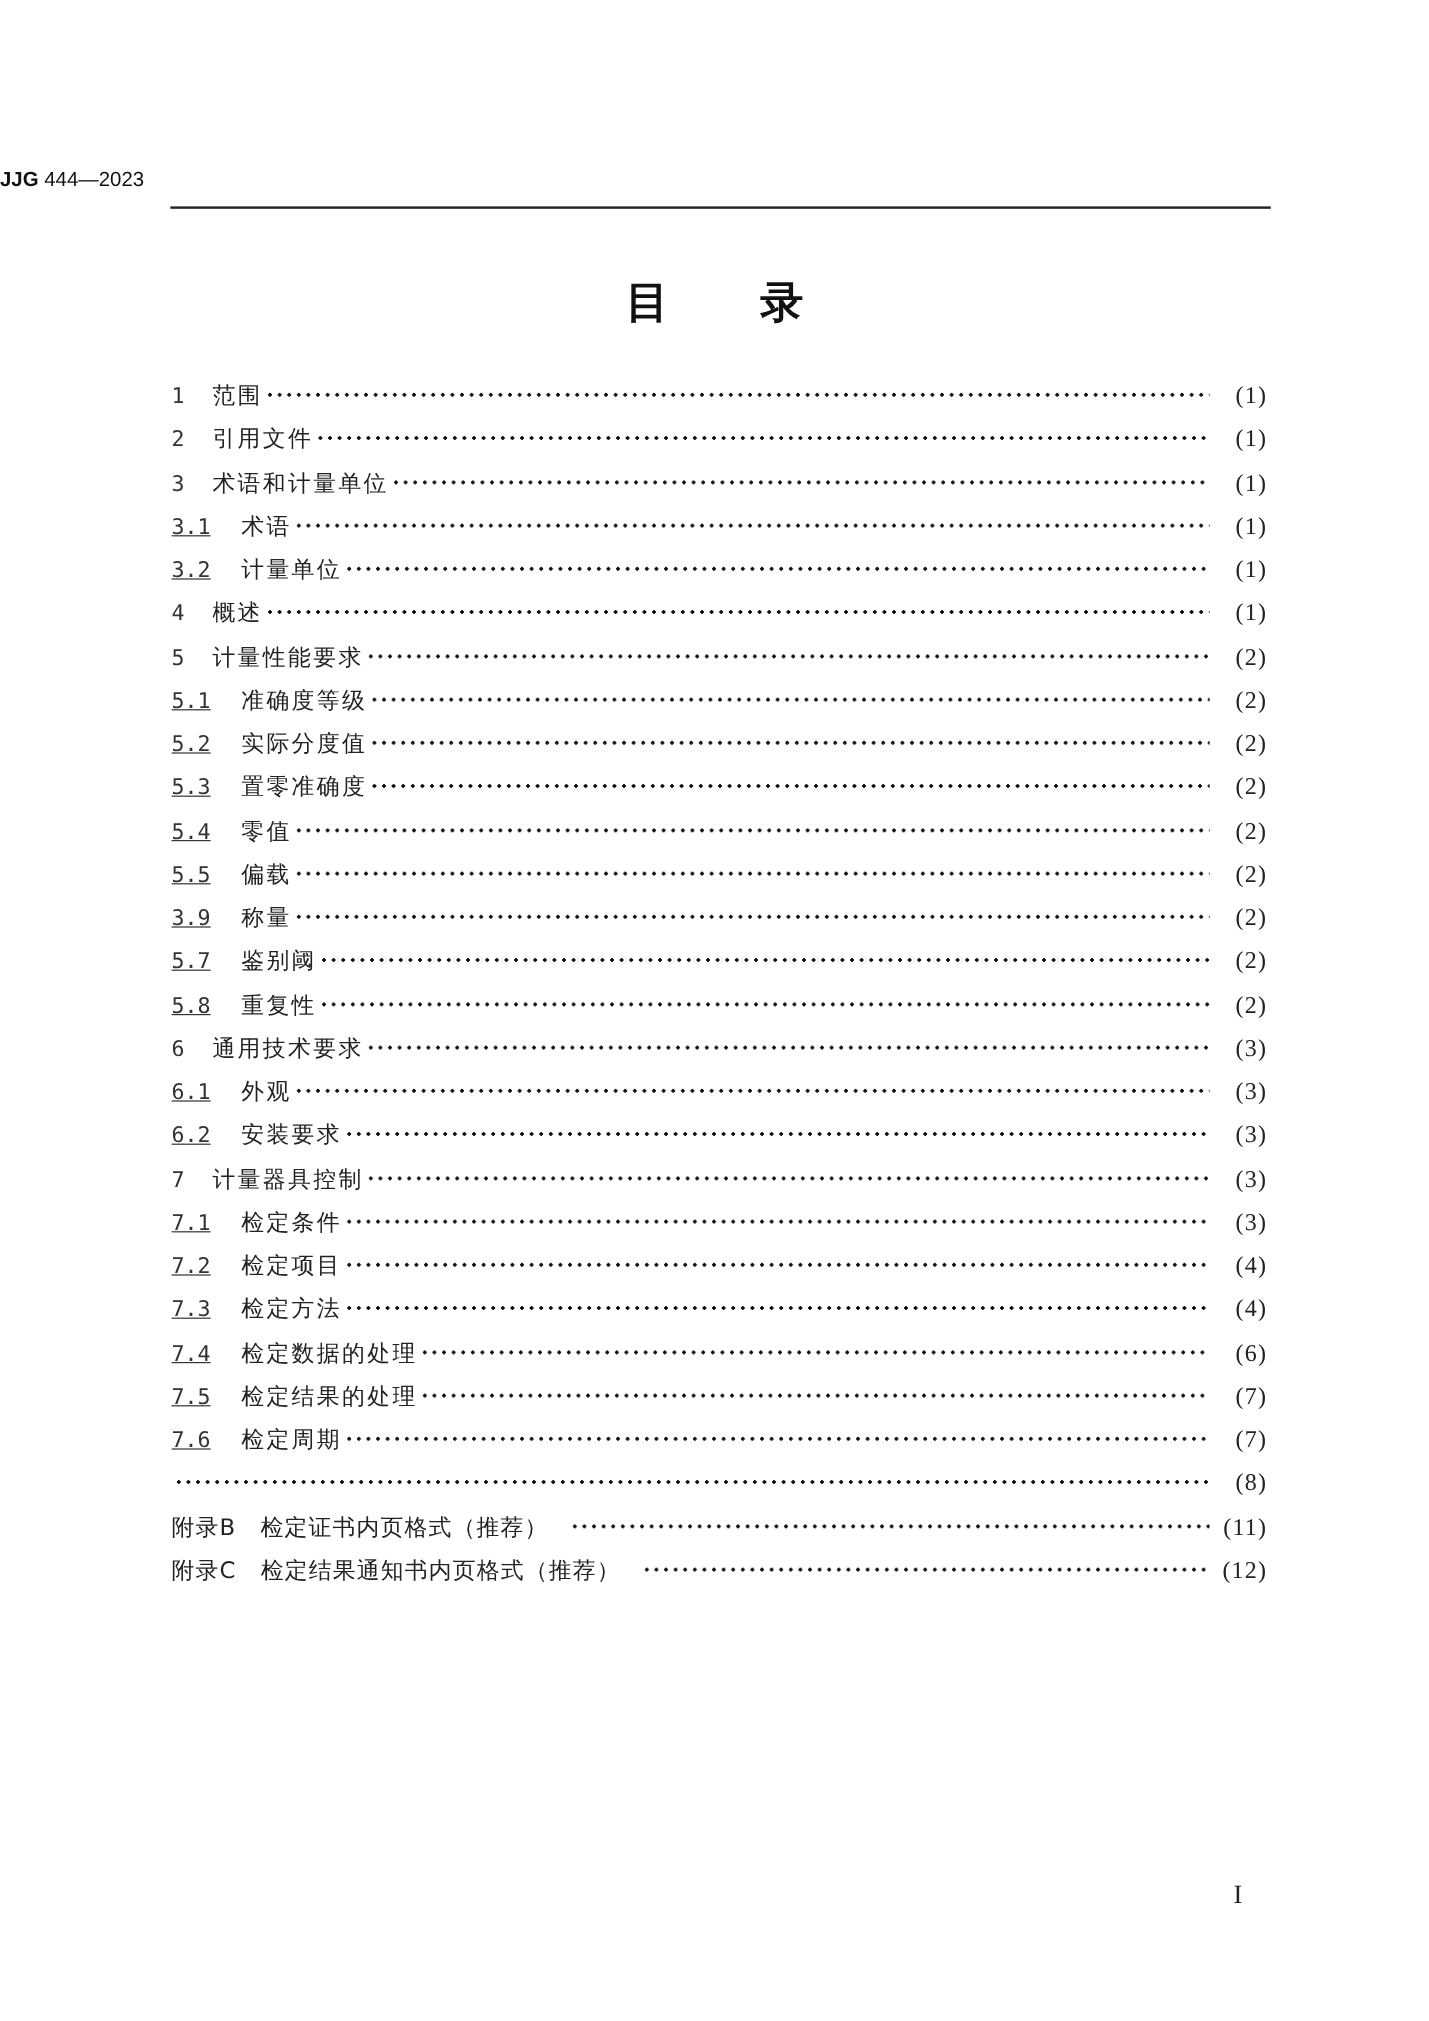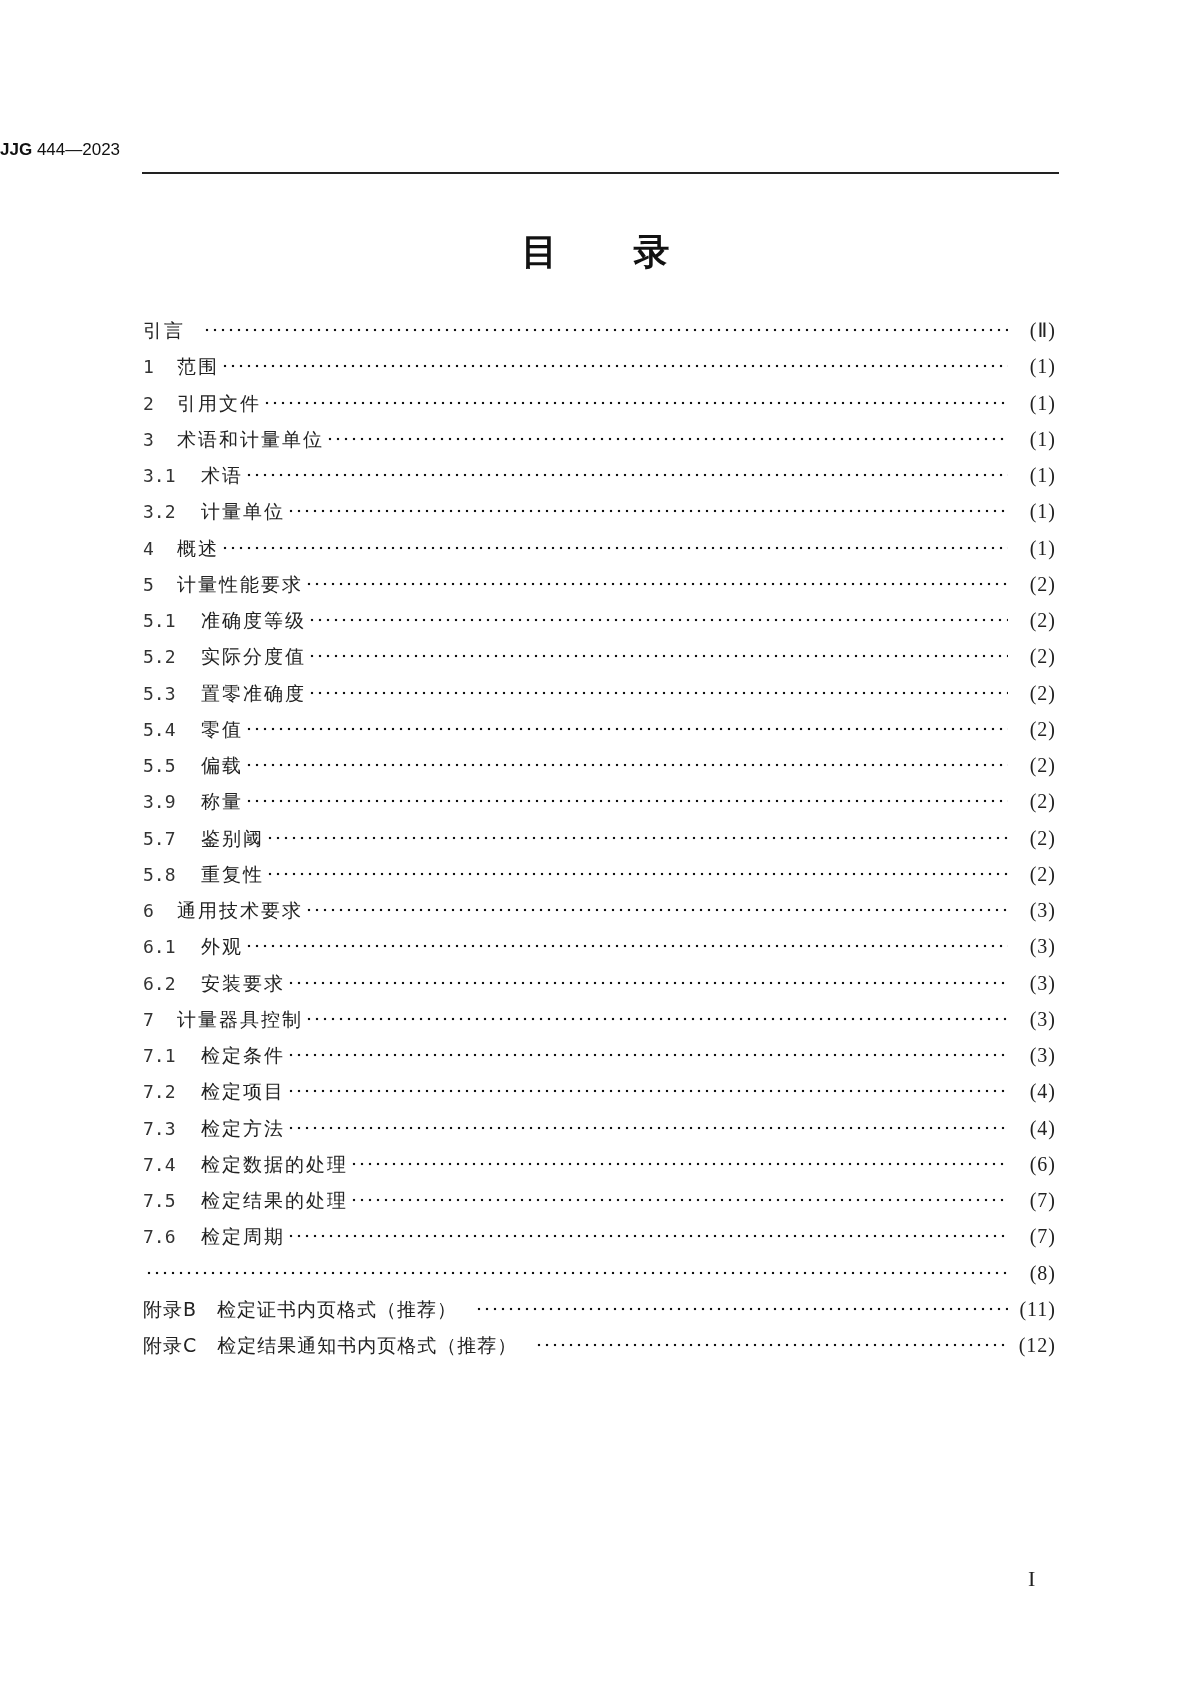--- a/index.html
+++ b/index.html
@@ -12,21 +12,21 @@
                  border-top: 2px solid #222; }
   .page-title { position: absolute; top: 228px; left: 0; width: 1191px; text-align: center;
                 font-family: Liberation Serif, serif; font-size: 36px; font-weight: bold;
                 word-spacing: 0; }
   .page-title span { display: inline-block; margin: 0 38px; }
   .toc { position: absolute; top: 312px; left: 143px; width: 913px; }
   .toc-row { display: flex; align-items: baseline; height: 36.25px; line-height: 36.25px;
              font-size: 19px; white-space: nowrap; }
   .toc-num { display: inline-block; font-family: "DejaVu Sans Mono", monospace; font-size: 18px; color: #333; }
   .toc-num.l1 { width: 34px; }
-  .toc-num.l2 { width: 58px; }
+  .toc-num.l2 { width: 58px; text-decoration: underline; }
   .toc-label { font-family: "DejaVu Sans", sans-serif; font-size: 19px; letter-spacing: 2px; color: #222; }
   .toc-label.appx { letter-spacing: 1px; }
   .toc-label.pad { margin-right: 16px; }
   .leader { flex: 1; overflow: hidden; margin: 0 2px; height: 20px; position: relative; top: 3px;
             background-image: radial-gradient(circle, #111 1.3px, transparent 1.6px);
             background-size: 8px 8px; background-repeat: repeat-x; background-position: left center; }
   .toc-page { width: 46px; text-align: right; font-family: "Liberation Serif", serif; font-size: 20px;
               color: #222; letter-spacing: 1px; }
   .footer-page { position: absolute; top: 1566px; left: 1028px; font-family: "Liberation Serif", serif;
                  font-size: 22px; color: #222; }
@@ -34,25 +34,20 @@
 </head>
 <body>
 
 <div class="header-code"><b>JJG</b> <span>444—2023</span></div>
 <div class="header-rule"></div>
 
 <div class="page-title"><span>目</span><span>录</span></div>
 
 <div class="toc" id="toc">
     <div class="toc-row">
-      <span class="toc-label pad">引言</span>
-      <span class="leader"></span>
-      <span class="toc-page">(Ⅱ)</span>
-    </div>
-    <div class="toc-row">
       <span class="toc-num l1">1</span>
       <span class="toc-label">范围</span>
       <span class="leader"></span>
       <span class="toc-page">(1)</span>
     </div>
     <div class="toc-row">
       <span class="toc-num l1">2</span>
       <span class="toc-label">引用文件</span>
       <span class="leader"></span>
       <span class="toc-page">(1)</span>

